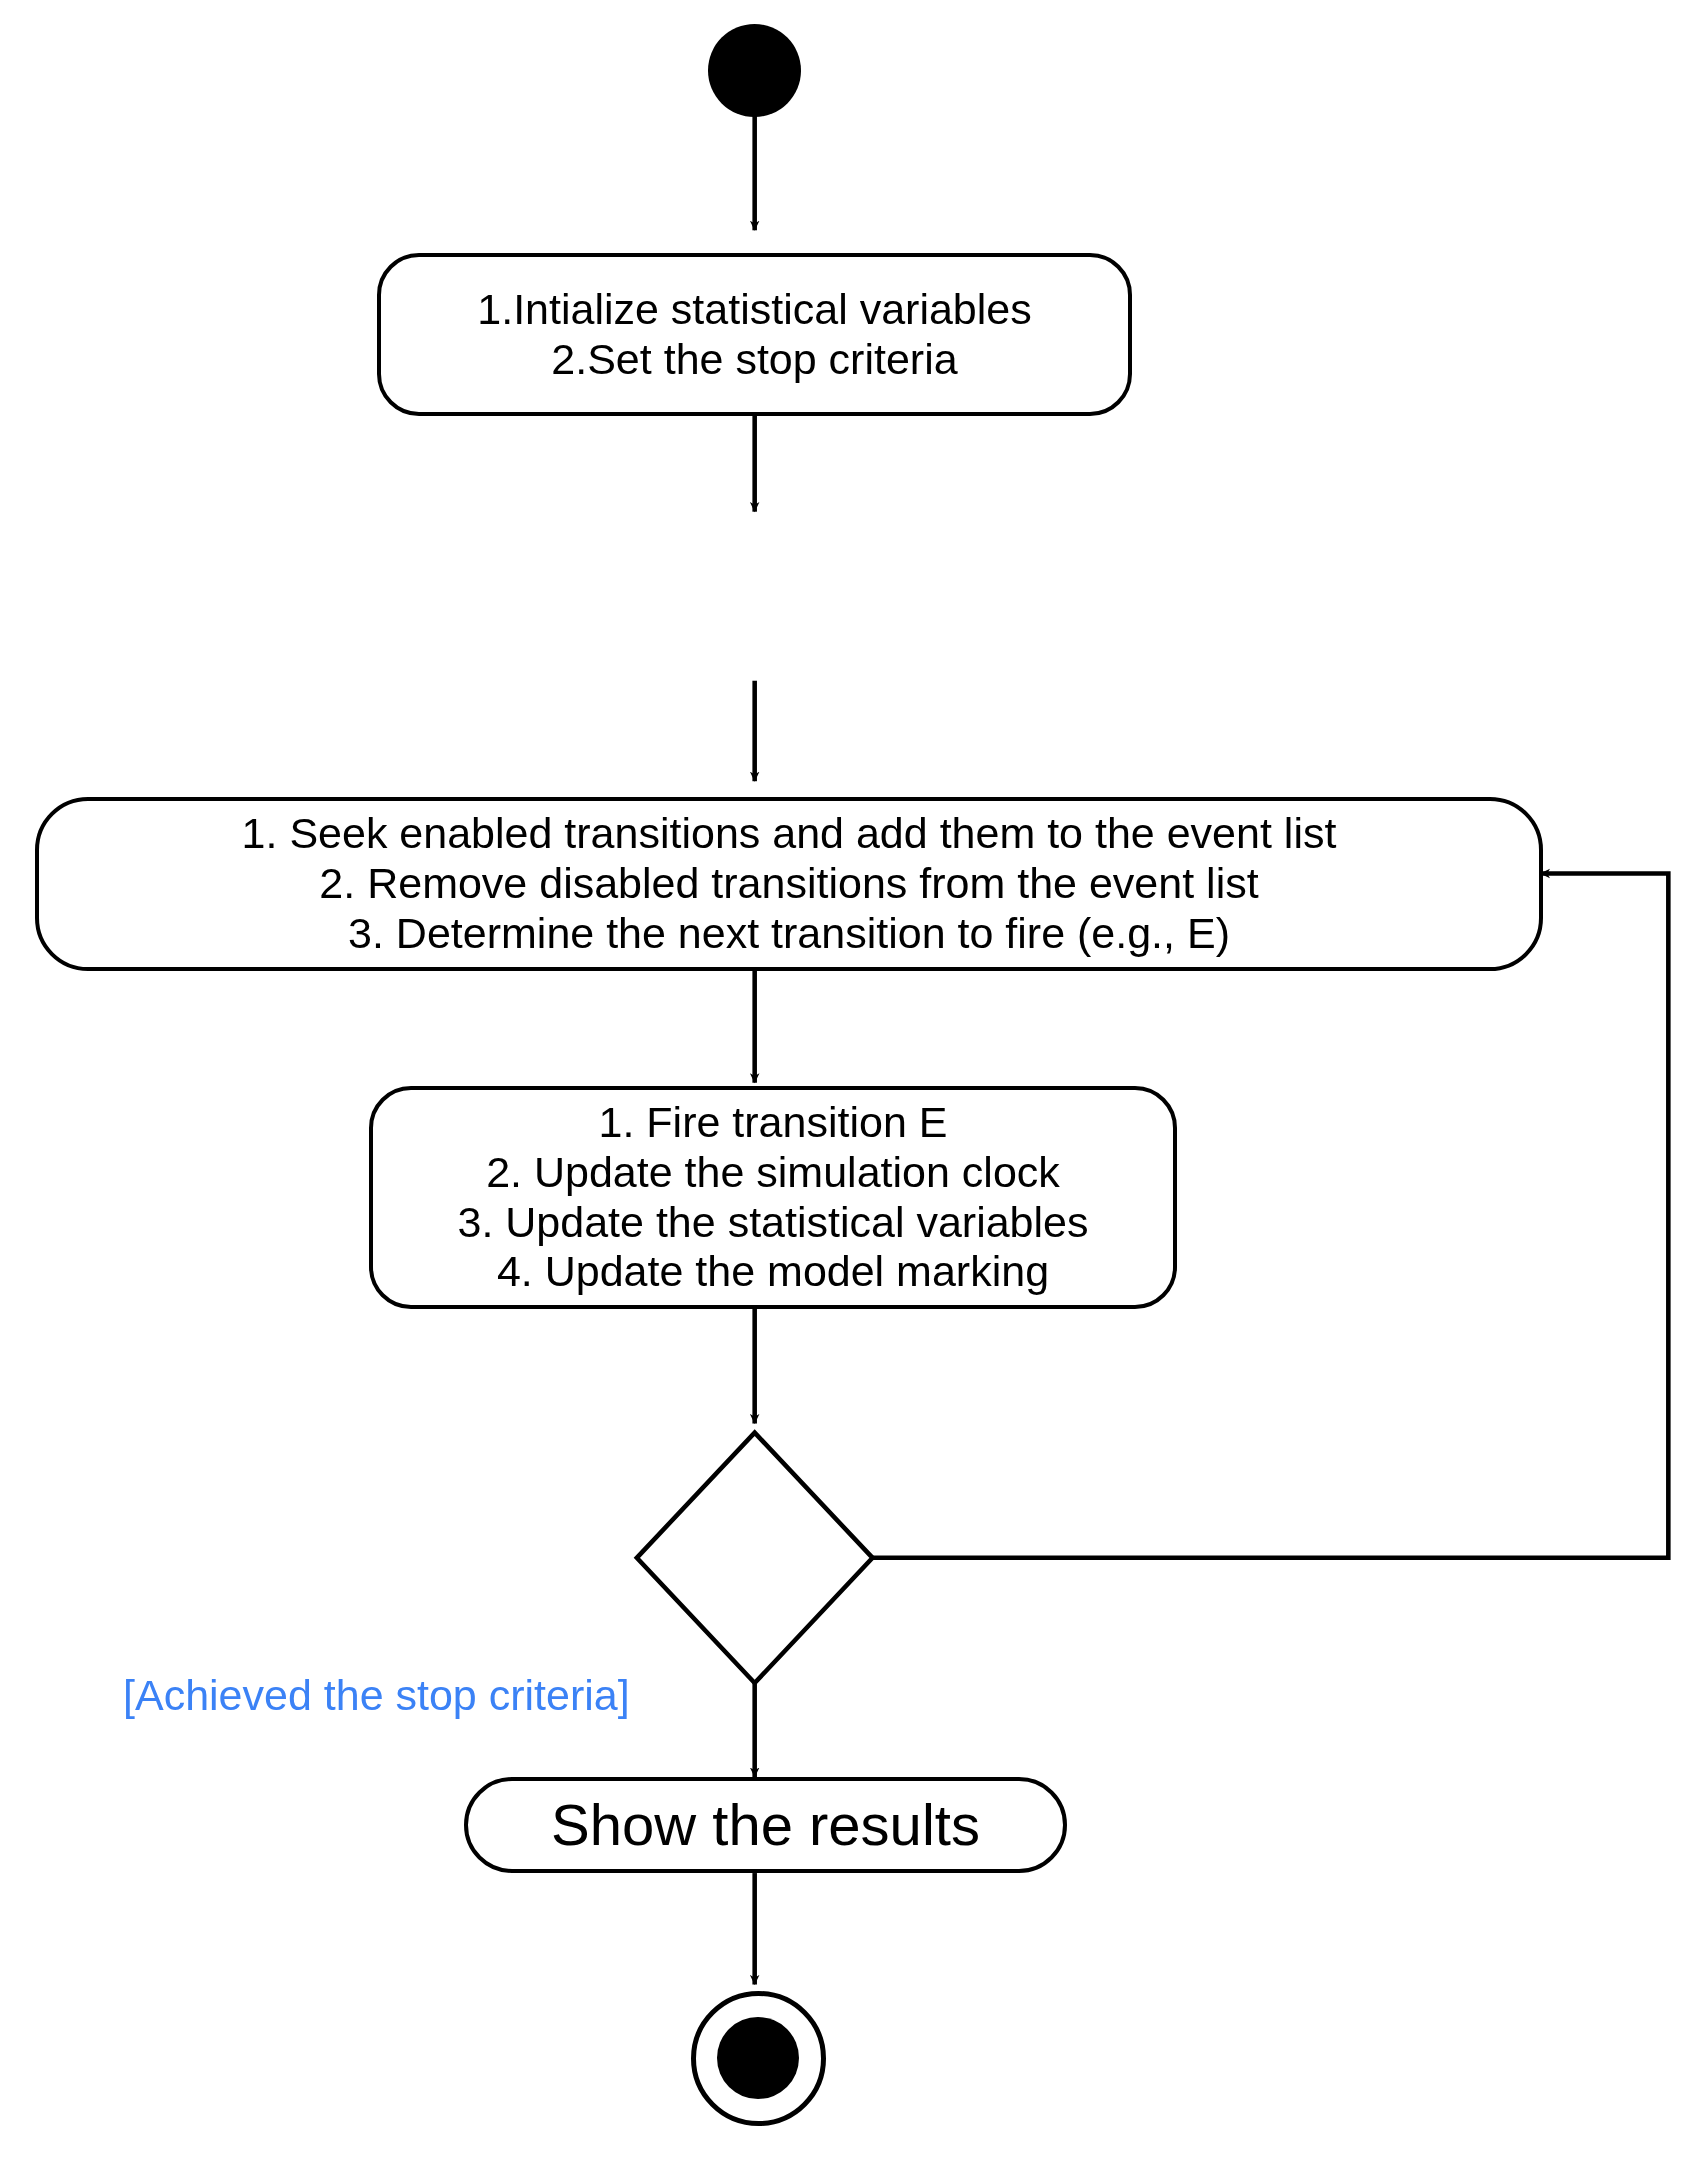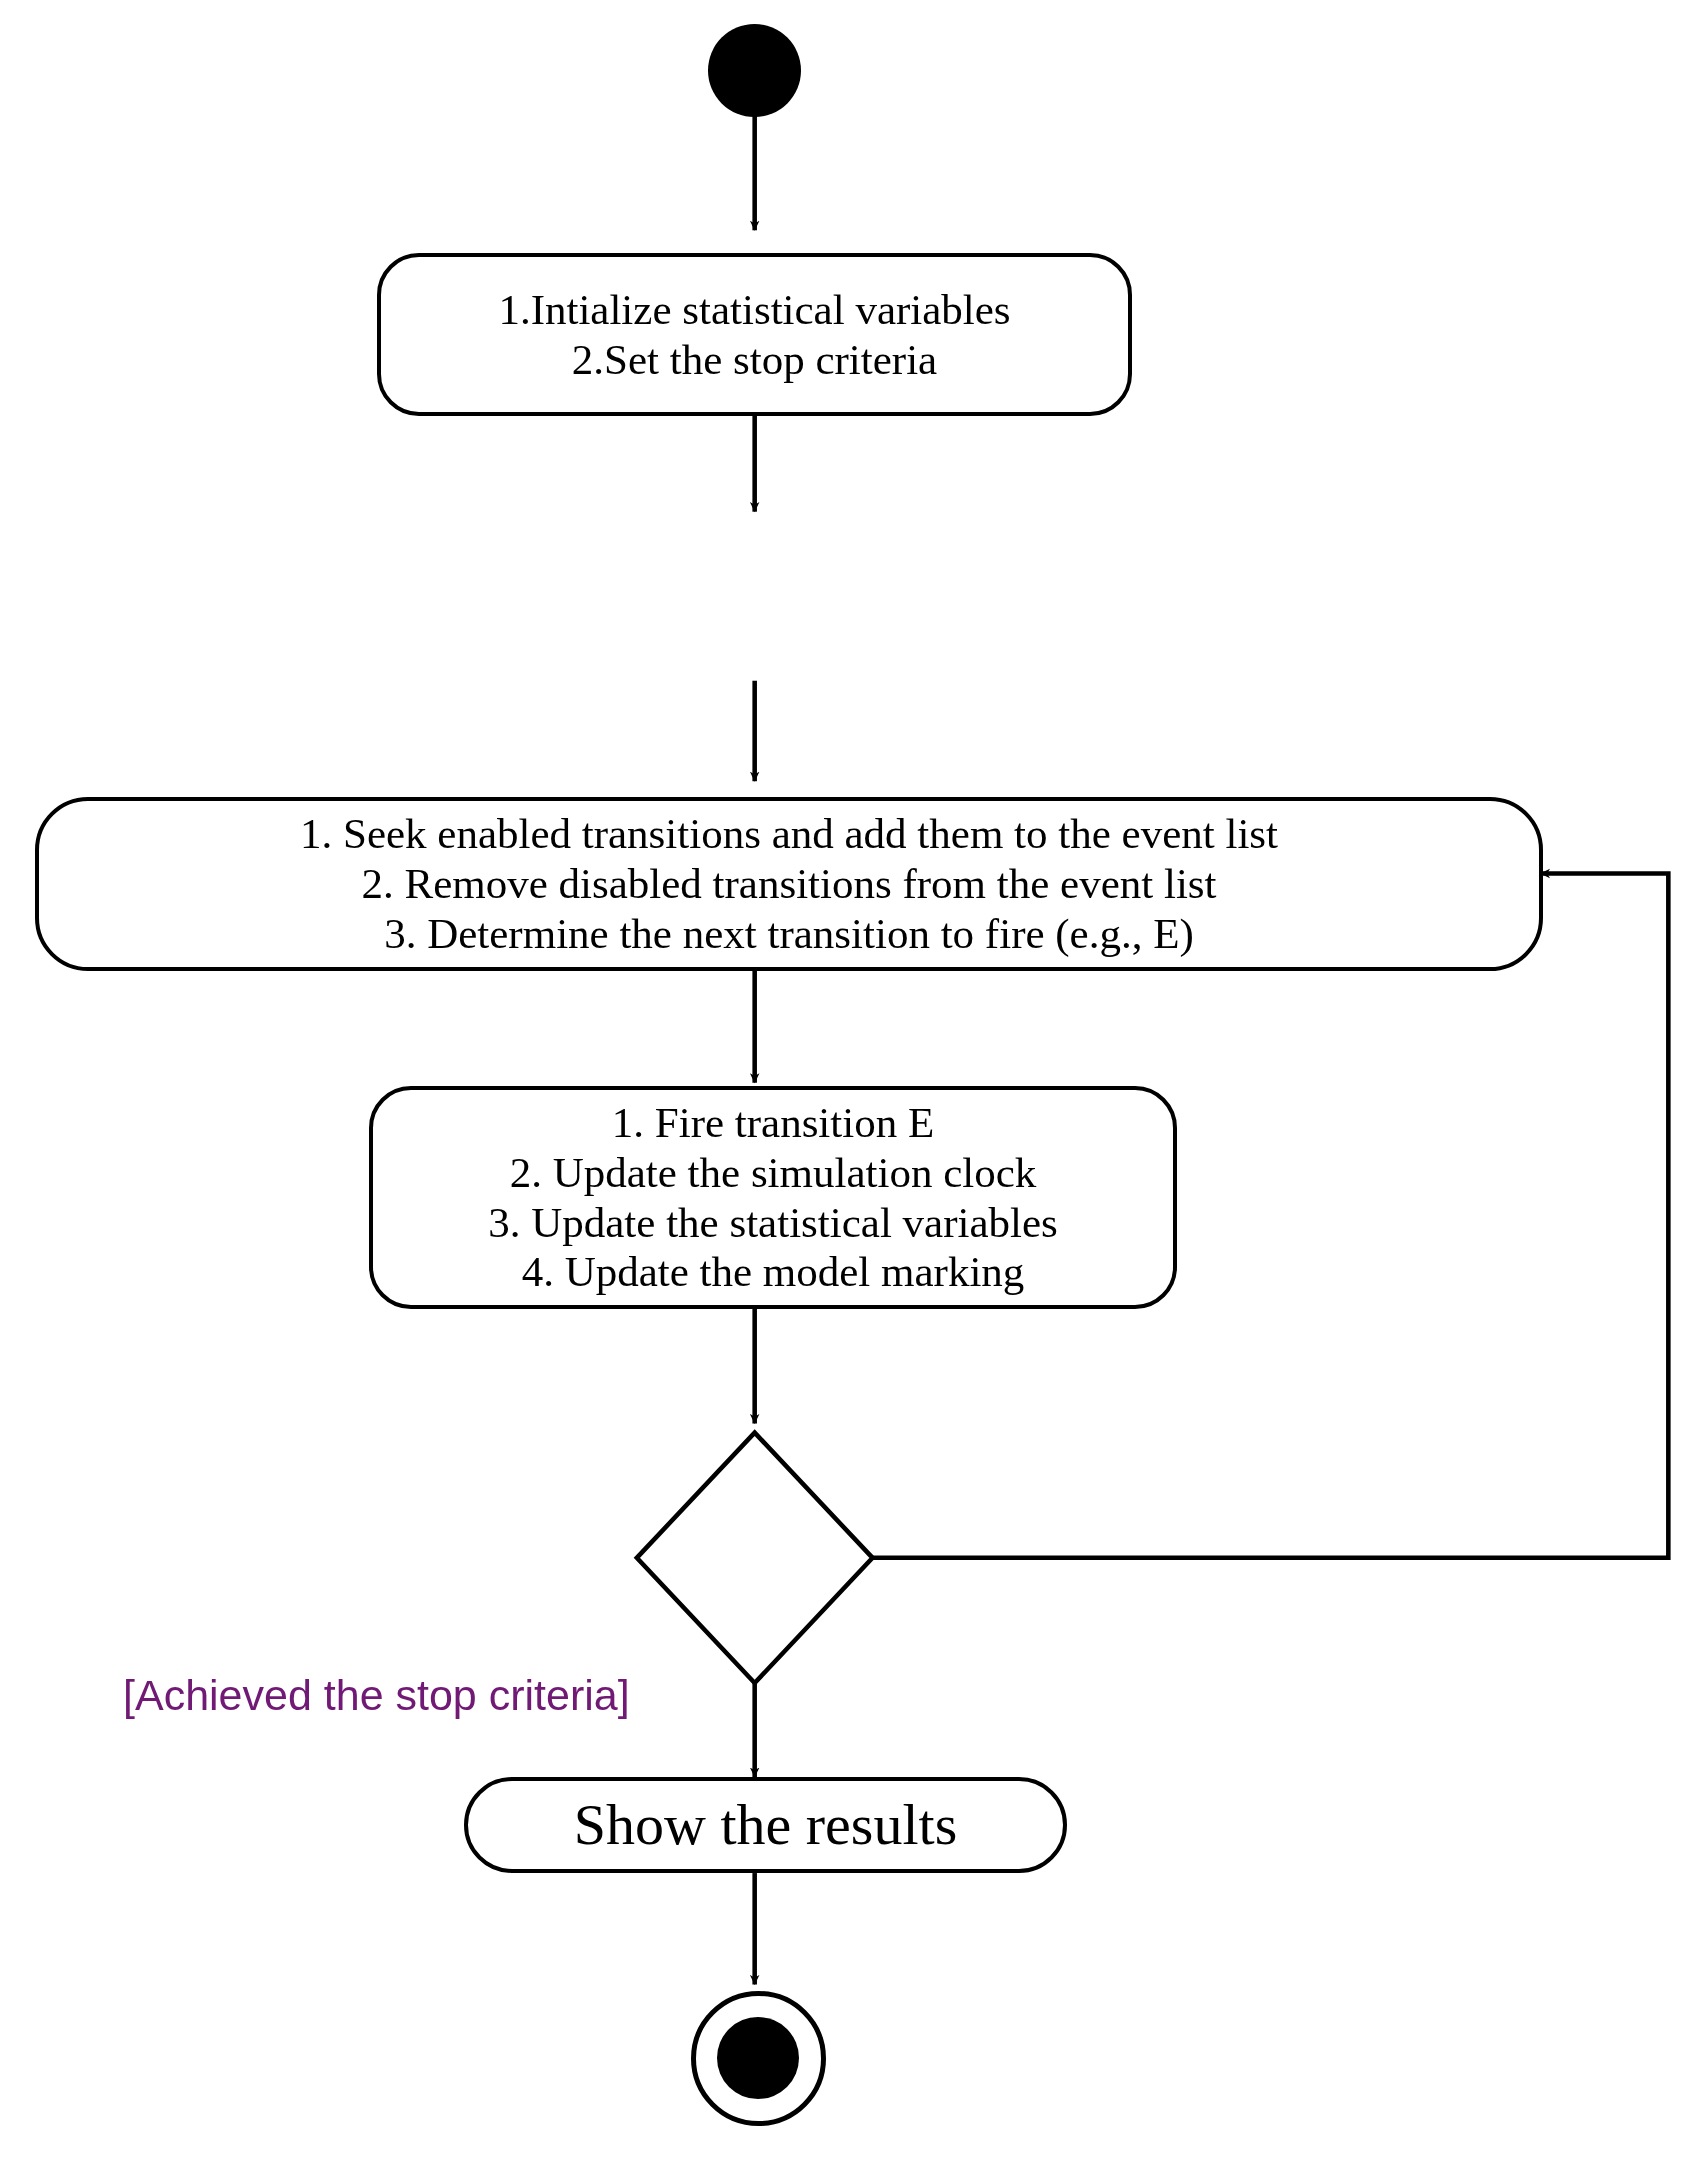--- a/index.html
+++ b/index.html
@@ -57,29 +57,28 @@
     text-align: center;
     color: #000000;
     line-height: 1.16;
     white-space: pre-line;
     padding: 3.7px 14.6px;
   }
   .action-text {
     display: block;
     width: 100%;
     white-space: pre-line;
-    font-family: Liberation Serif, serif;
   }
   .decision {
     
     background: transparent;
   }
   .guard-label {
     position: absolute;
-    color: #701a75;
+    color: #3b82f6;
     white-space: nowrap;
     text-align: left;
   }
 </style>
 </head>
 <body>
 
 <div id="canvas">
 
   <svg id="edges" viewBox="0 0 1853 2387" width="1693" height="2181" xmlns="http://www.w3.org/2000/svg">

